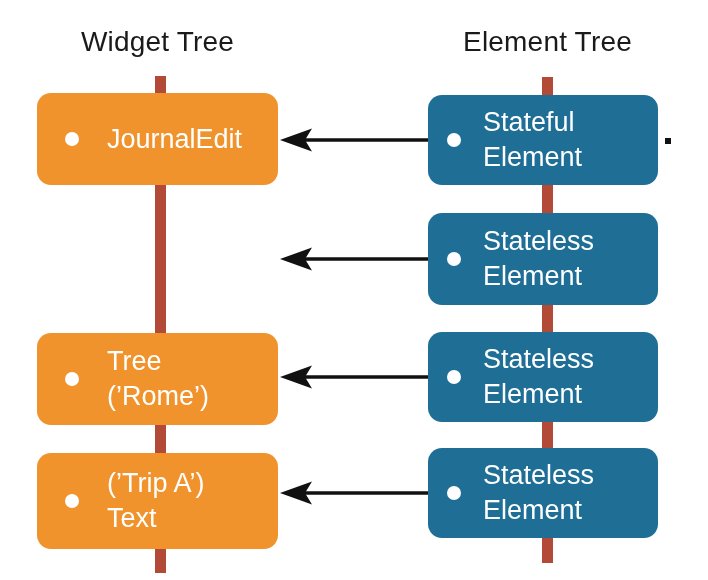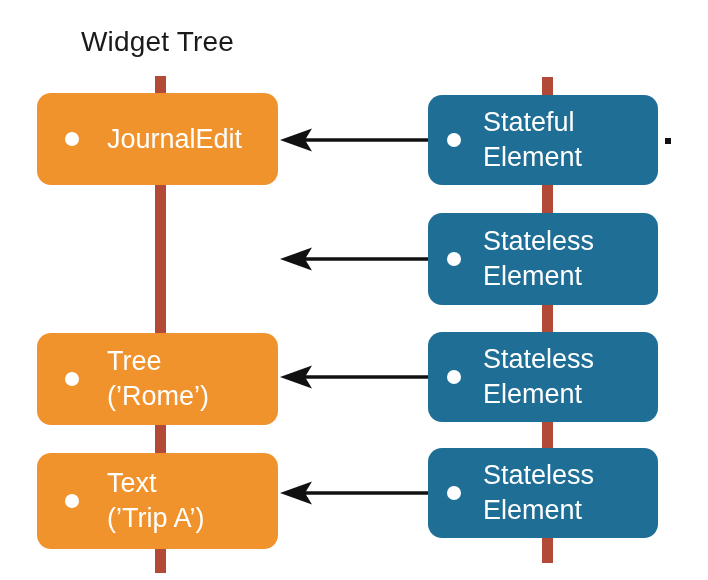--- a/index.html
+++ b/index.html
@@ -80,42 +80,43 @@
     z-index: 2;
     pointer-events: none;
   }
 </style>
 </head>
 <body>
 
 <div class="canvas">
 
   <div class="tree-title left">Widget Tree</div>
+  <div class="tree-title right">Element Tree</div>
 
   <div class="trunk left"></div>
   <div class="trunk right"></div>
 
   <div class="node widget" style="top:93px;height:92px">
     <span class="bullet"></span>
     <div class="node-label">
       <span>JournalEdit</span>
     </div>
   </div>
   <div class="node widget" style="top:333px;height:92px">
     <span class="bullet"></span>
     <div class="node-label">
       <span>Tree</span>
       <span>(’Rome’)</span>
     </div>
   </div>
   <div class="node widget" style="top:453px;height:96px">
     <span class="bullet"></span>
     <div class="node-label">
+      <span>(’Trip A’)</span>
       <span>Text</span>
-      <span>(’Trip A’)</span>
     </div>
   </div>
 
   <div class="node element" style="top:95px;height:90px">
     <span class="bullet"></span>
     <div class="node-label">
       <span>Stateful</span>
       <span>Element</span>
     </div>
   </div>

